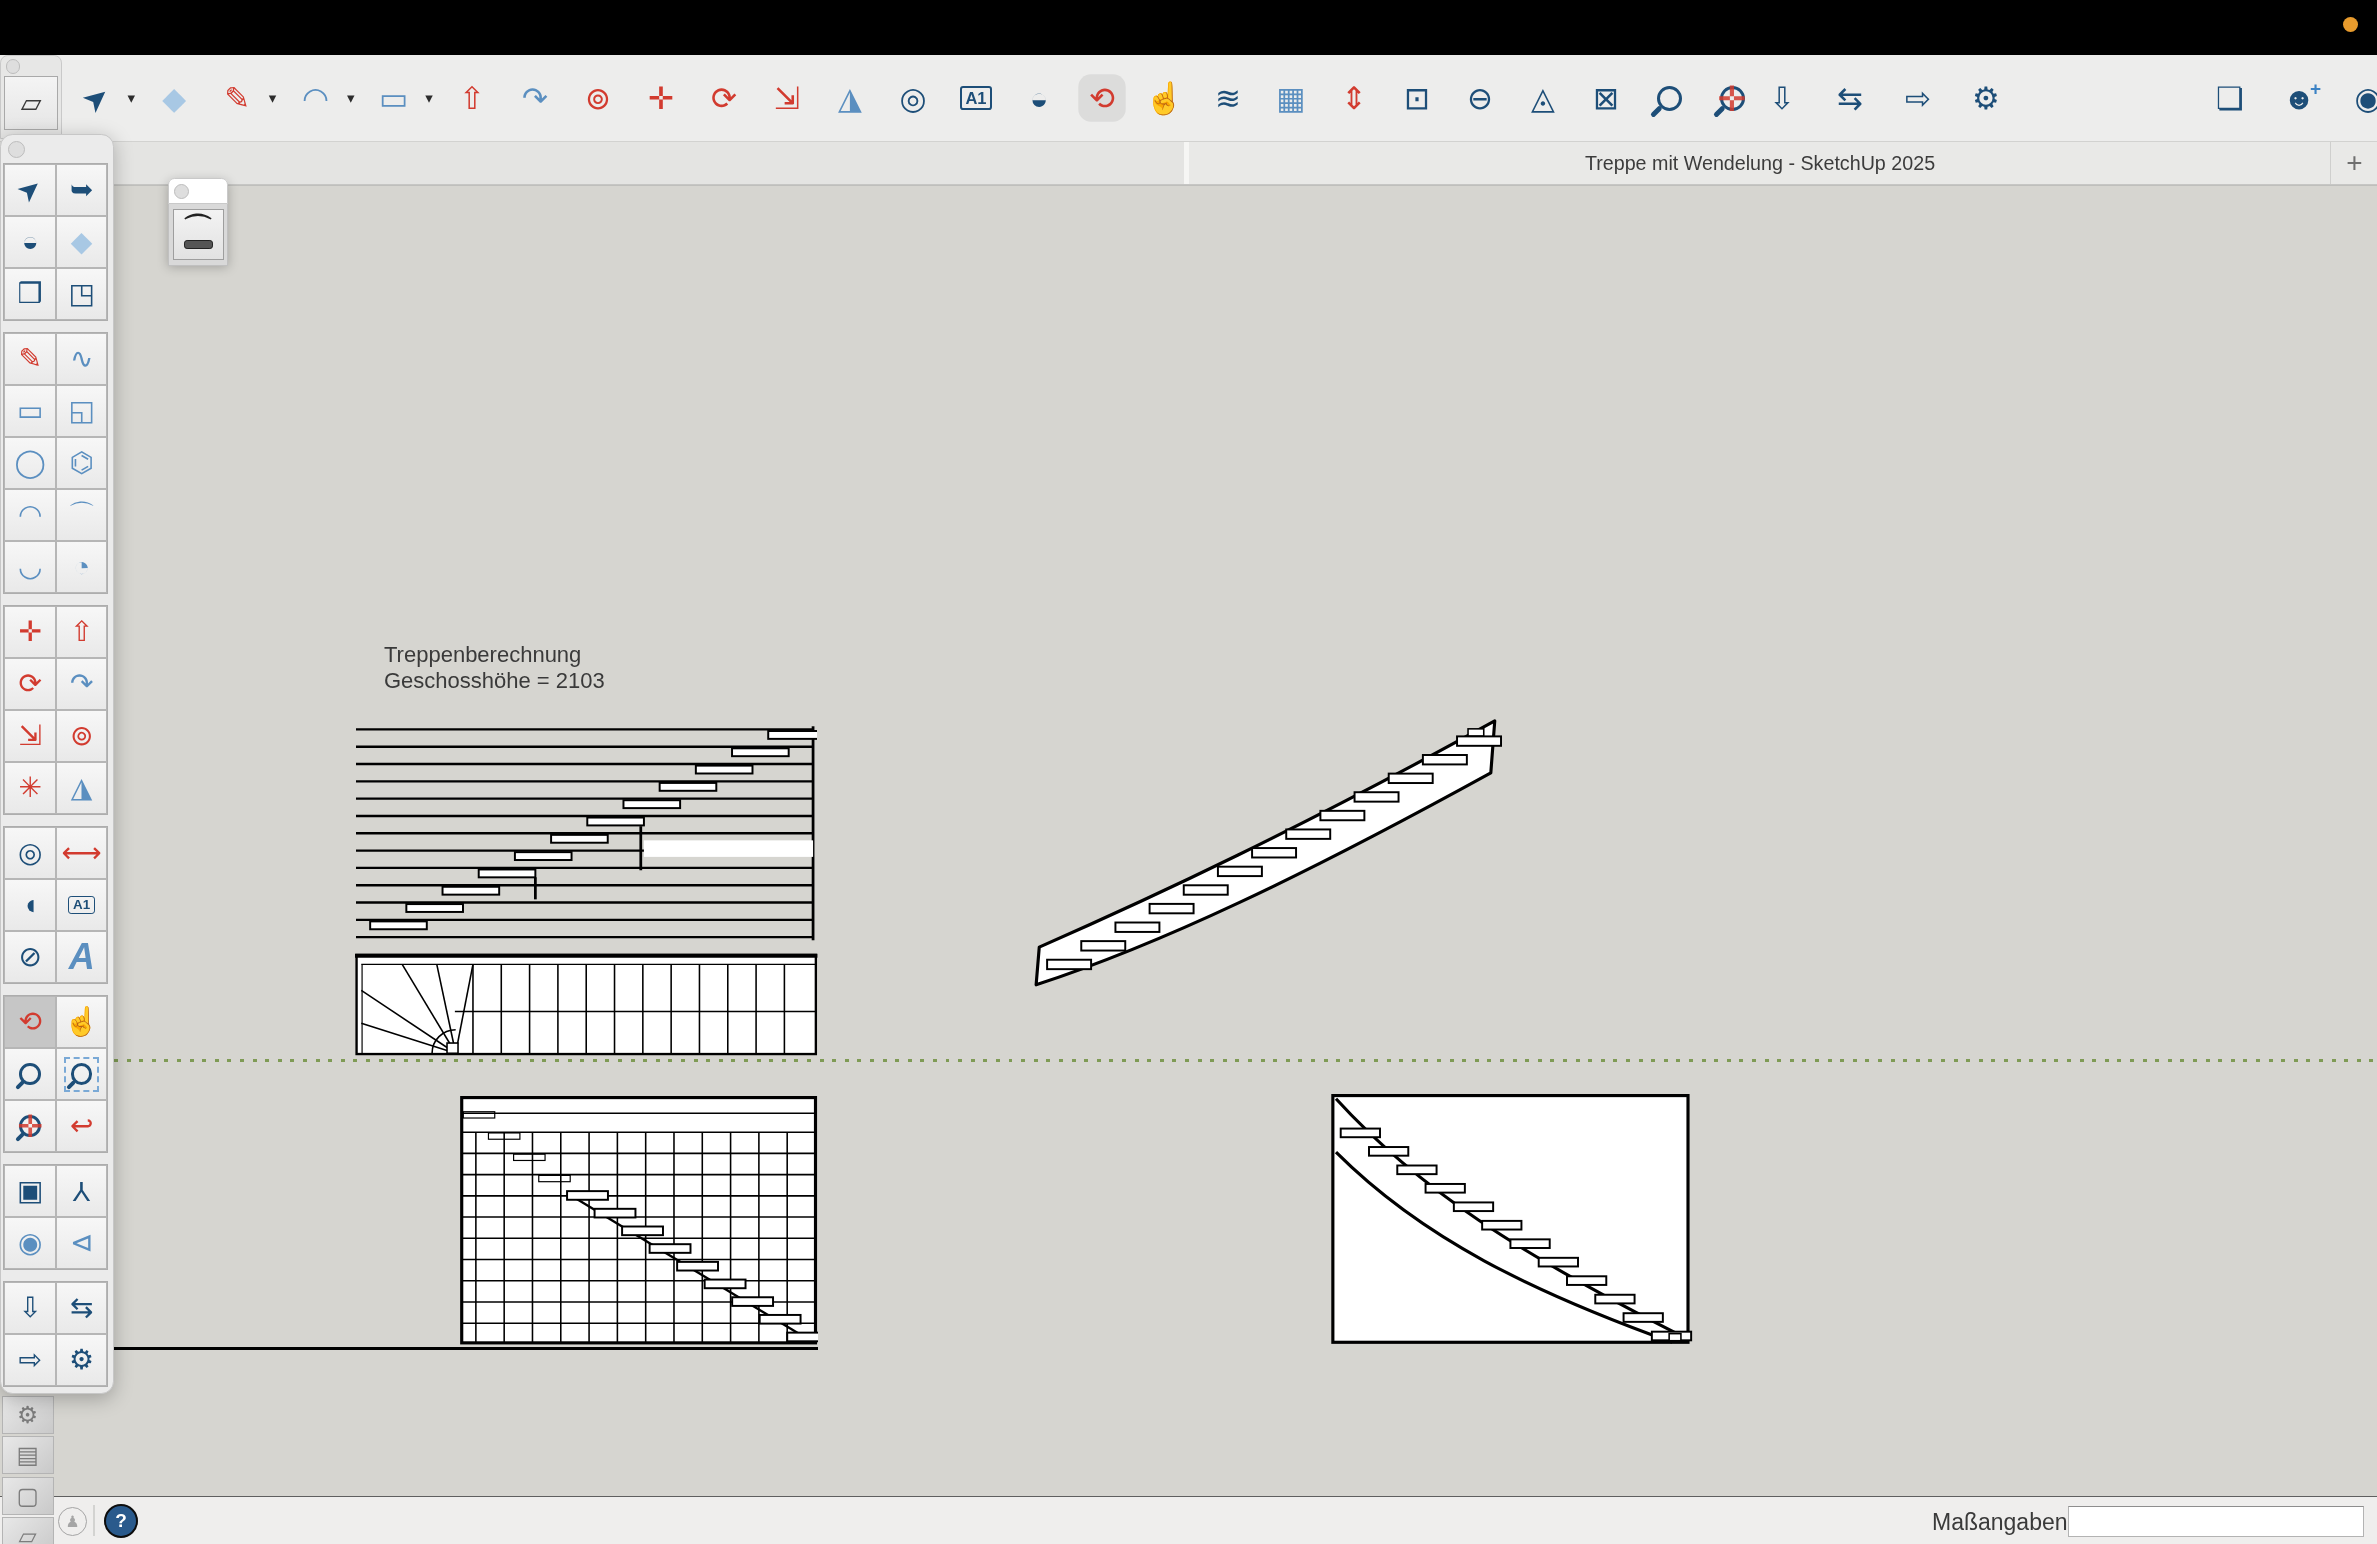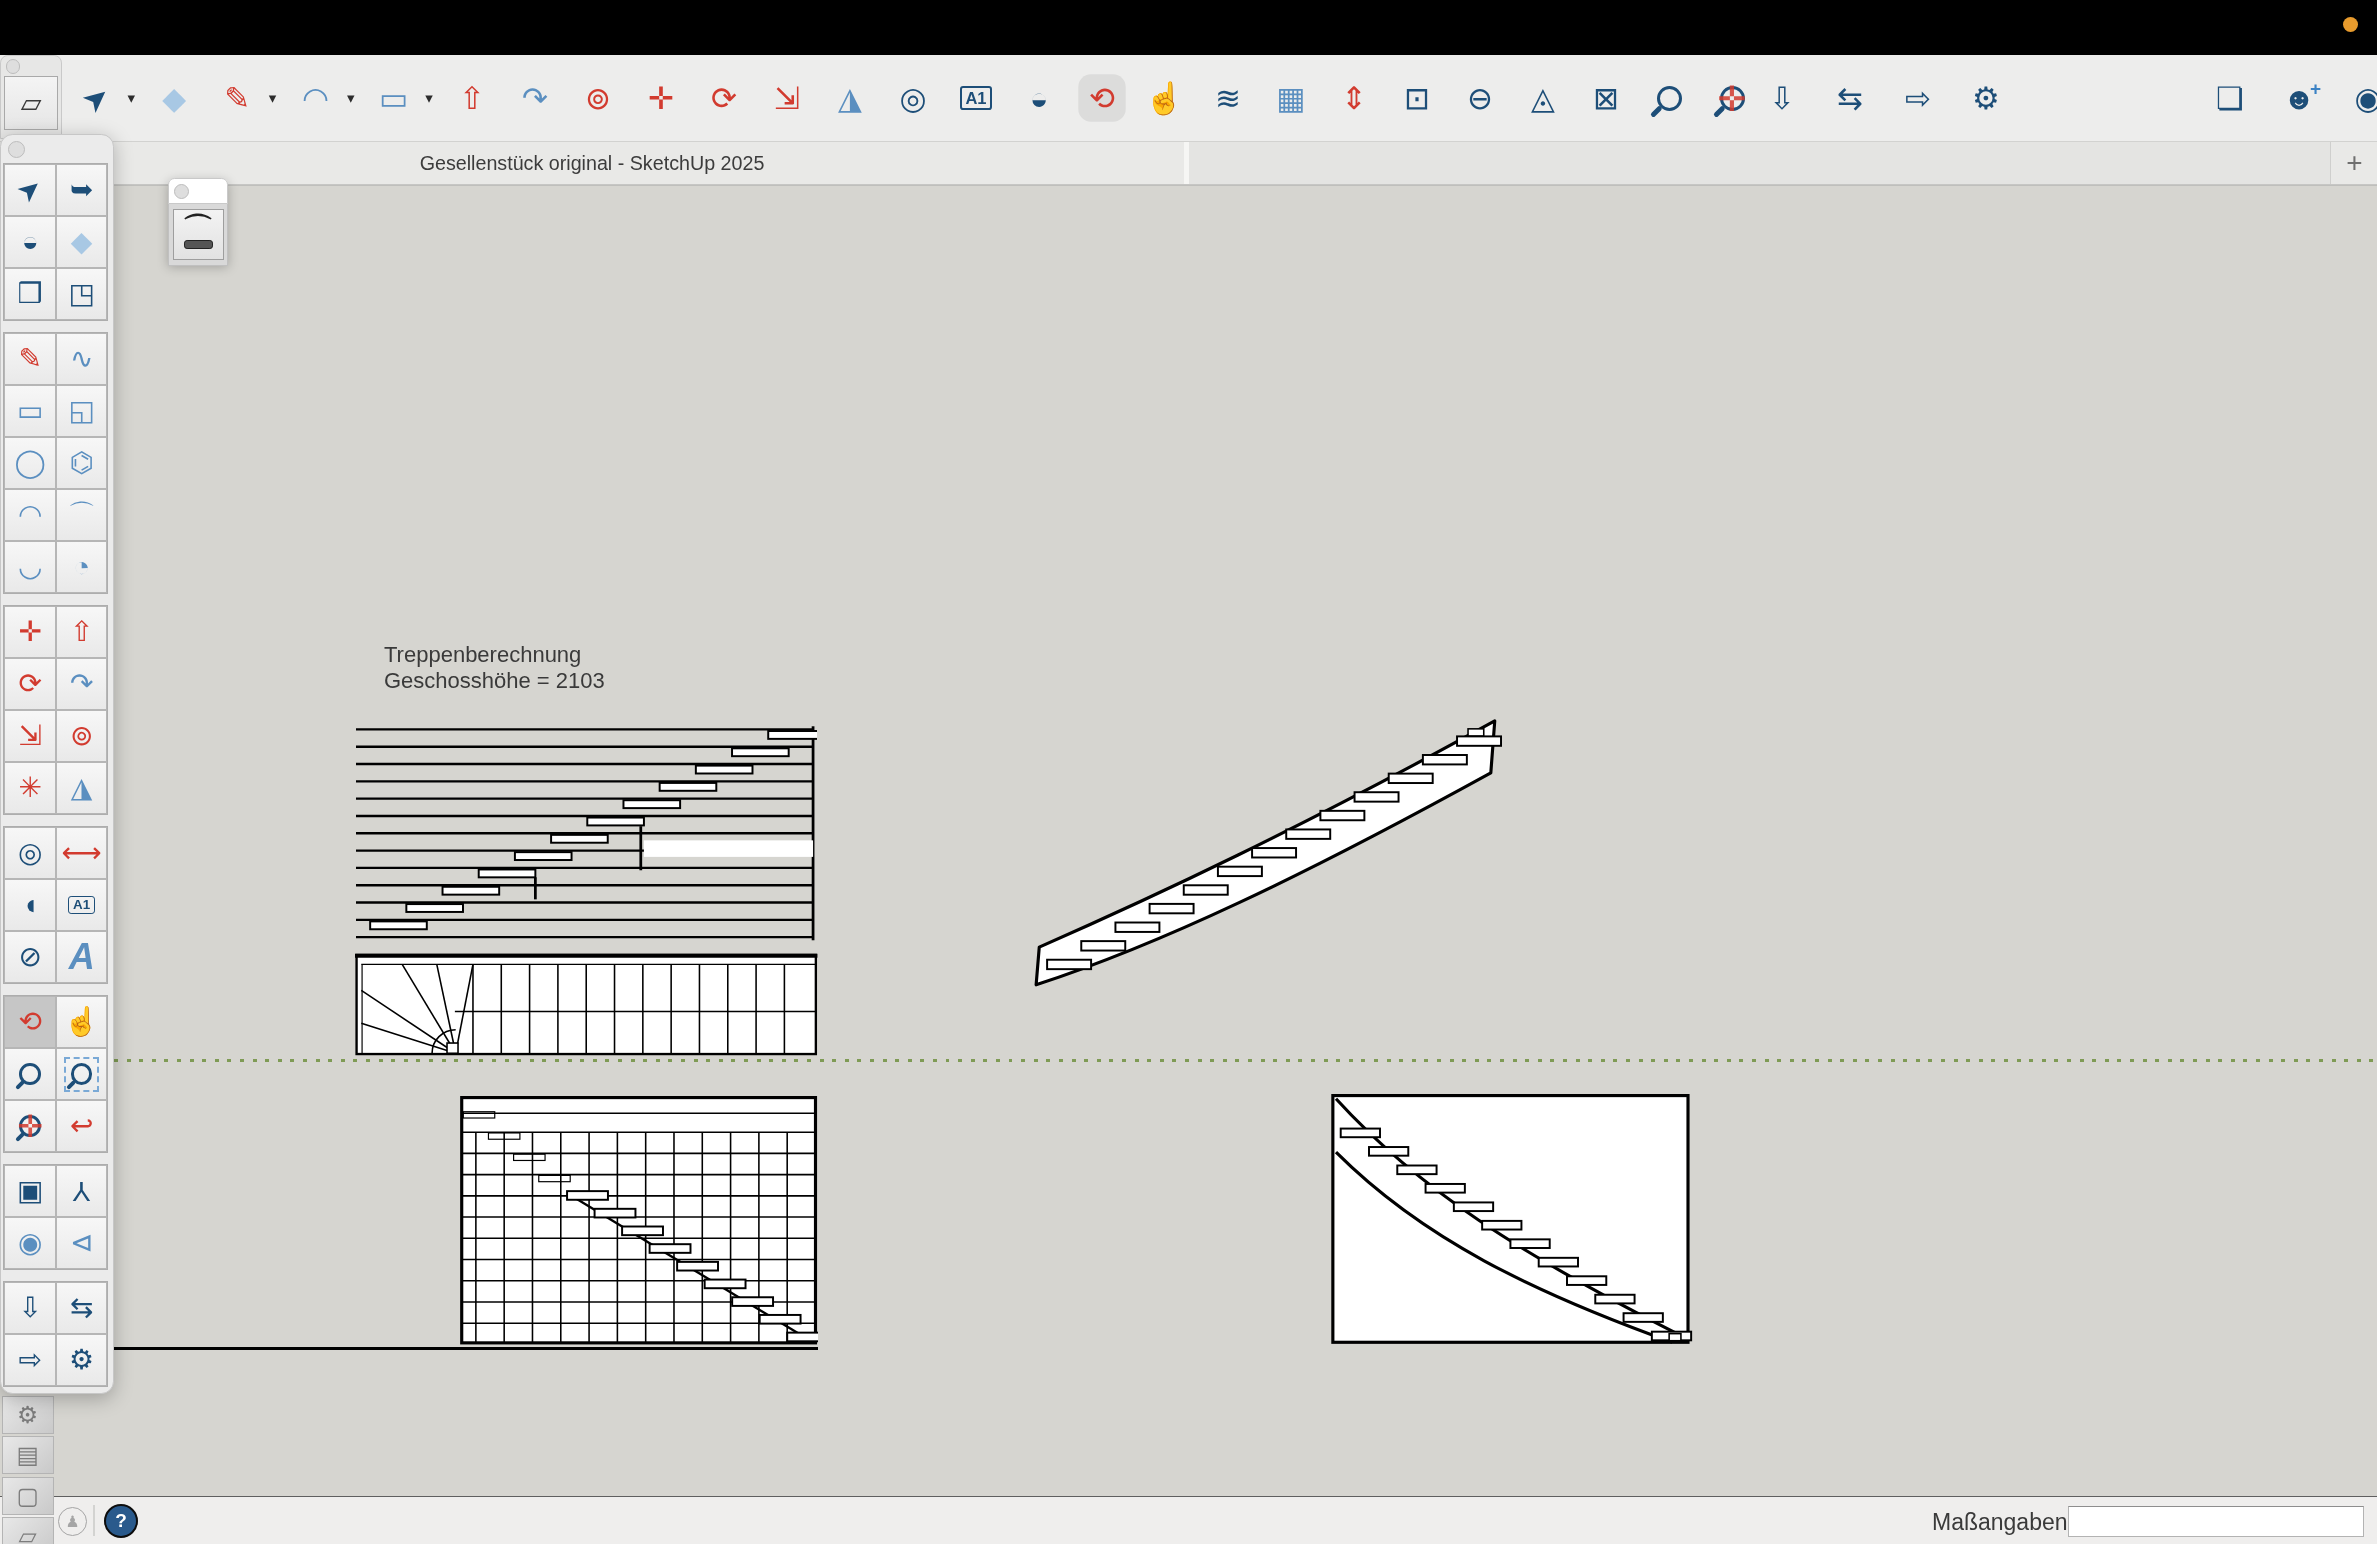--- a/index.html
+++ b/index.html
@@ -228,24 +228,24 @@
         <span class="tglyph" style="color: rgb(29, 78, 120);">☻</span>
         <span class="plus">+</span>
       </div>
       <div class="tbtn">
         <span class="tglyph" style="color: rgb(29, 78, 120);">◉</span>
       </div>
     </div>
 </div>
 
 <div class="abs" id="tabbar">
-  <div class="tab" id="tab1" style="left:0;width:1184px;">
-    <span>Gesellenstück original  - SketchUp 2025</span>
-  </div>
   <div class="abs" id="tab-sep"></div>
+  <div class="tab" id="tab2" style="left:1189px;width:1142px;">
+    <span>Treppe mit Wendelung - SketchUp 2025</span>
+  </div>
   <div class="abs" id="new-tab">
     <span>+</span>
   </div>
 </div>
 
 <div class="abs" id="canvas">
   <div class="abs" id="annotation">
     <div>Treppenberechnung</div>
     <div>Geschosshöhe = 2103</div>
   </div>

